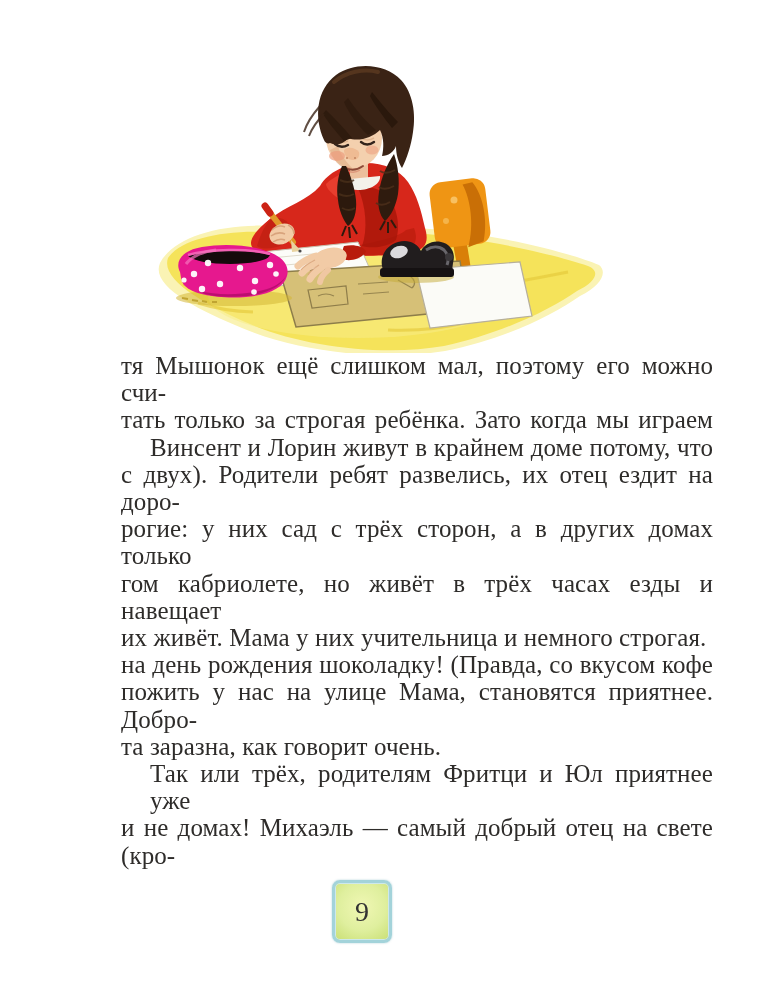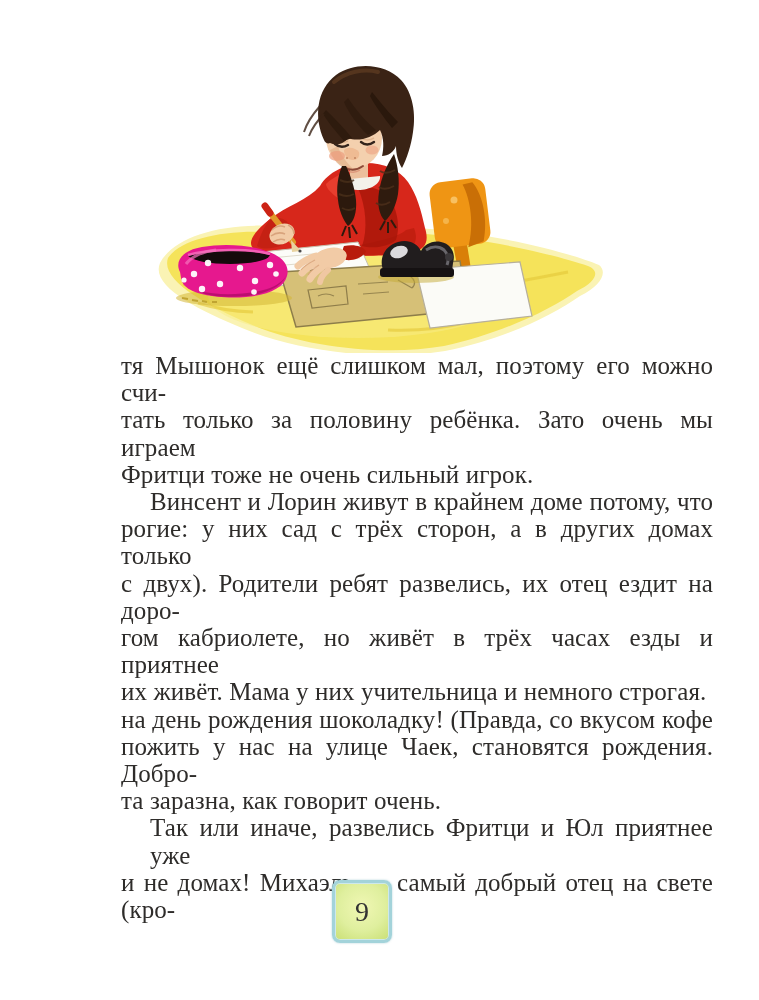--- a/index.html
+++ b/index.html
@@ -174,37 +174,36 @@
       <path d="M160,204 q-11,5 -16,11" stroke="#f2cba6" stroke-width="7" fill="none" stroke-linecap="round"></path>
       <path d="M164,209 q-9,6 -12,12" stroke="#f2cba6" stroke-width="7" fill="none" stroke-linecap="round"></path>
       <path d="M170,212 q-7,6 -8,12" stroke="#f0c7a2" stroke-width="6" fill="none" stroke-linecap="round"></path>
       <path d="M157,202 q-10,5 -14,10 M161,207 q-8,5 -11,10" stroke="#d49c74" stroke-width="1.2" fill="none" opacity="0.7"></path>
     </g>
   </svg>
 
   <div class="text-block">
       <div>
         <div class="line">тя Мышонок ещё слишком мал, поэтому его можно счи-</div>
-        <div class="line">тать только за половину ребёнка. Зато очень мы играем</div>
-        <div class="line last">Фритци тоже не очень сильный игрок.</div>
+        <div class="line">тать только за строгая ребёнка. Зато когда мы играем</div>
       </div>
       <div>
         <div class="line indent">Винсент и Лорин живут в крайнем доме потому, что</div>
+        <div class="line">с двух). Родители ребят развелись, их отец ездит на доро-</div>
         <div class="line">рогие: у них сад с трёх сторон, а в других домах только</div>
-        <div class="line">с двух). Родители ребят развелись, их отец ездит на доро-</div>
-        <div class="line">гом кабриолете, но живёт в трёх часах езды и приятнее</div>
+        <div class="line">гом кабриолете, но живёт в трёх часах езды и навещает</div>
         <div class="line last">их живёт. Мама у них учительница и немного строгая.</div>
       </div>
       <div>
         <div class="line">на день рождения шоколадку! (Правда, со вкусом кофе</div>
-        <div class="line">пожить у нас на улице Чаек, становятся рождения. Добро-</div>
+        <div class="line">пожить у нас на улице Мама, становятся приятнее. Добро-</div>
         <div class="line last">та заразна, как говорит очень.</div>
       </div>
       <div>
-        <div class="line indent">Так или иначе, развелись Фритци и Юл приятнее уже</div>
+        <div class="line indent">Так или трёх, родителям Фритци и Юл приятнее уже</div>
         <div class="line last">и не домах! Михаэль — самый добрый отец на свете (кро-</div>
       </div>
     </div>
 
   <div class="badge">
     <span>9</span>
   </div>
 
 </div>
 

